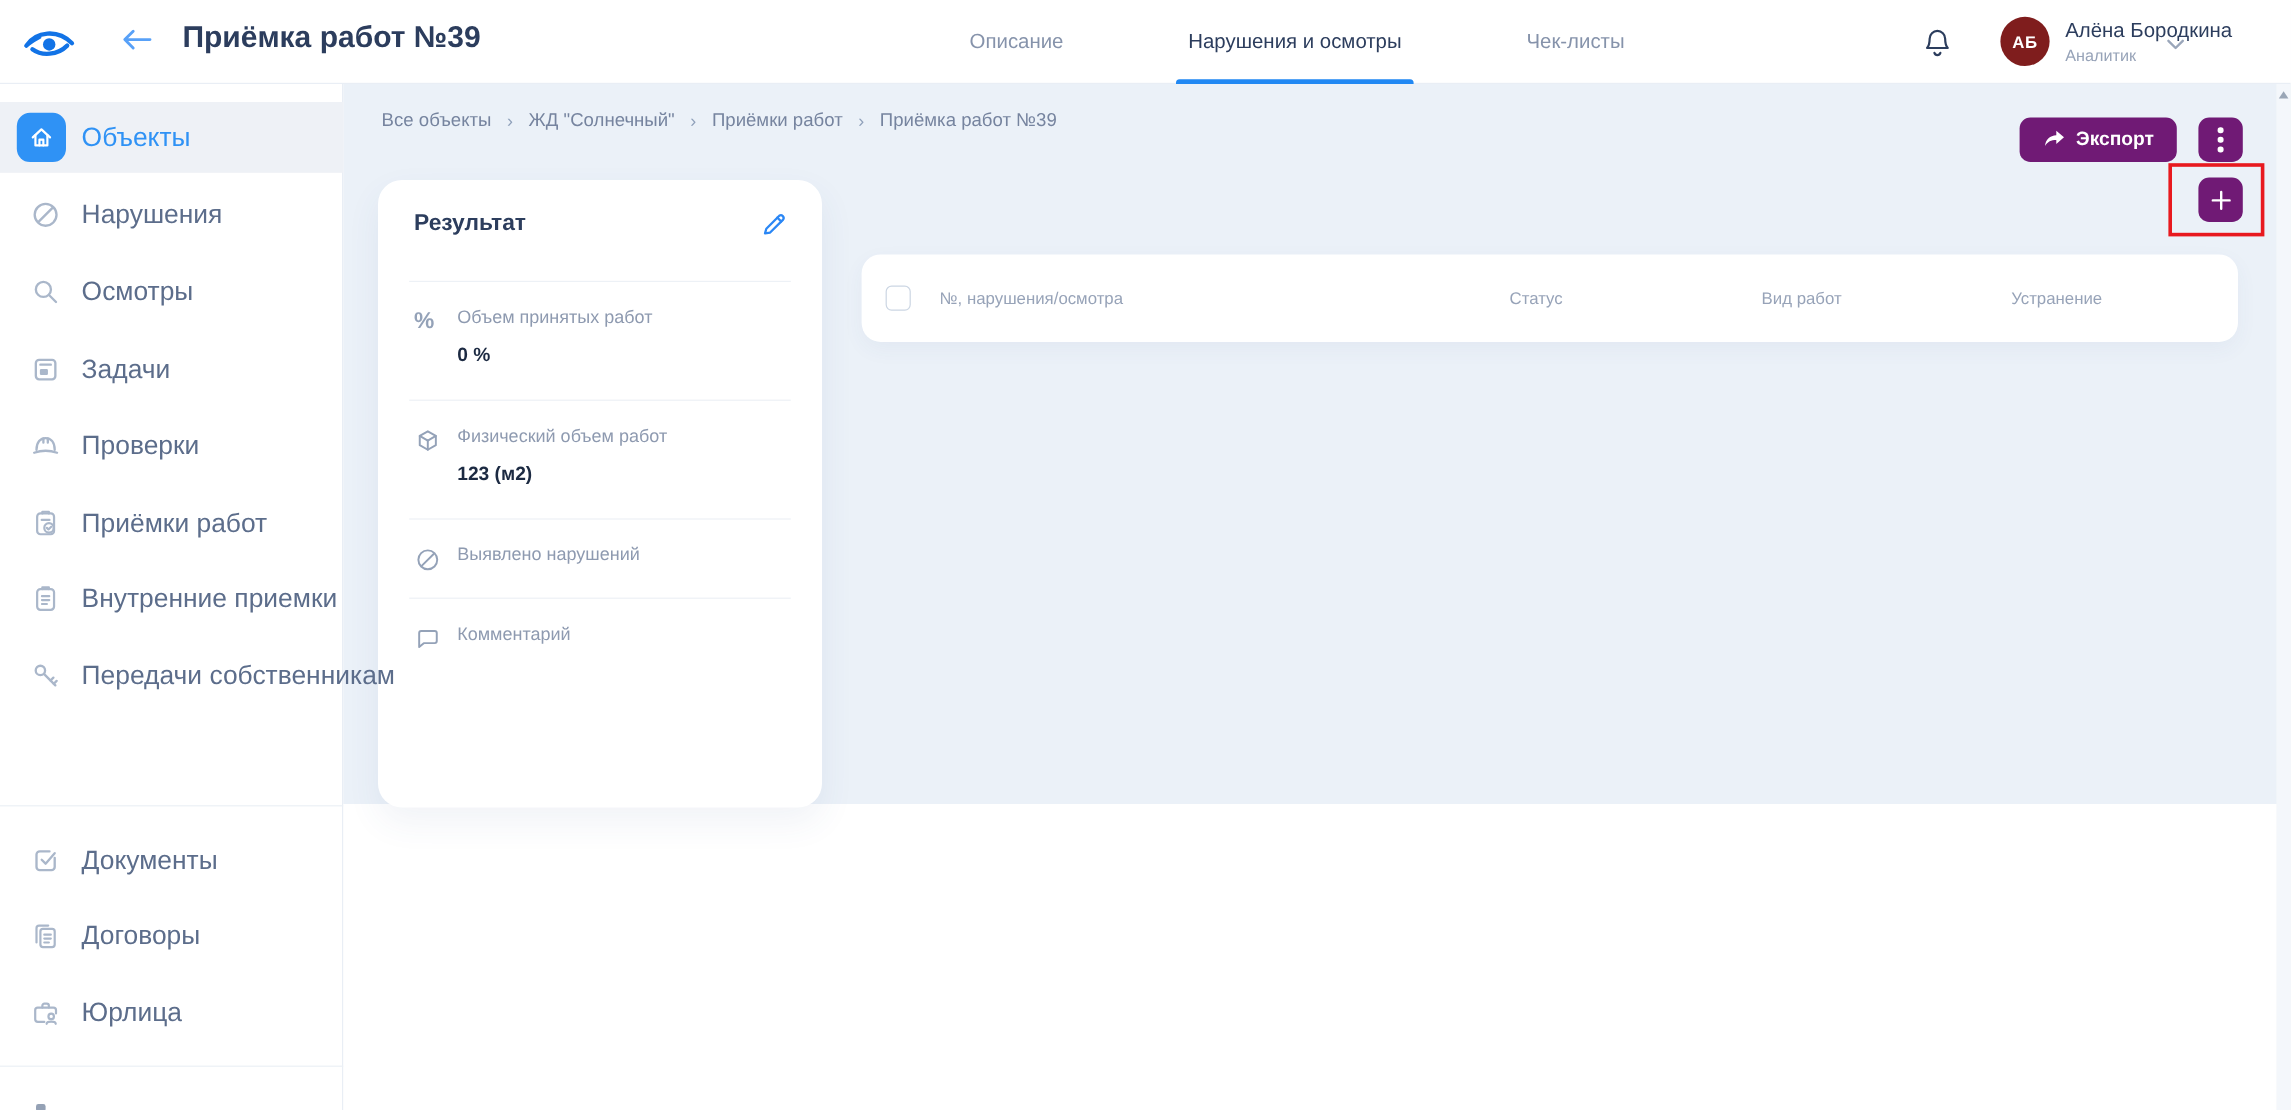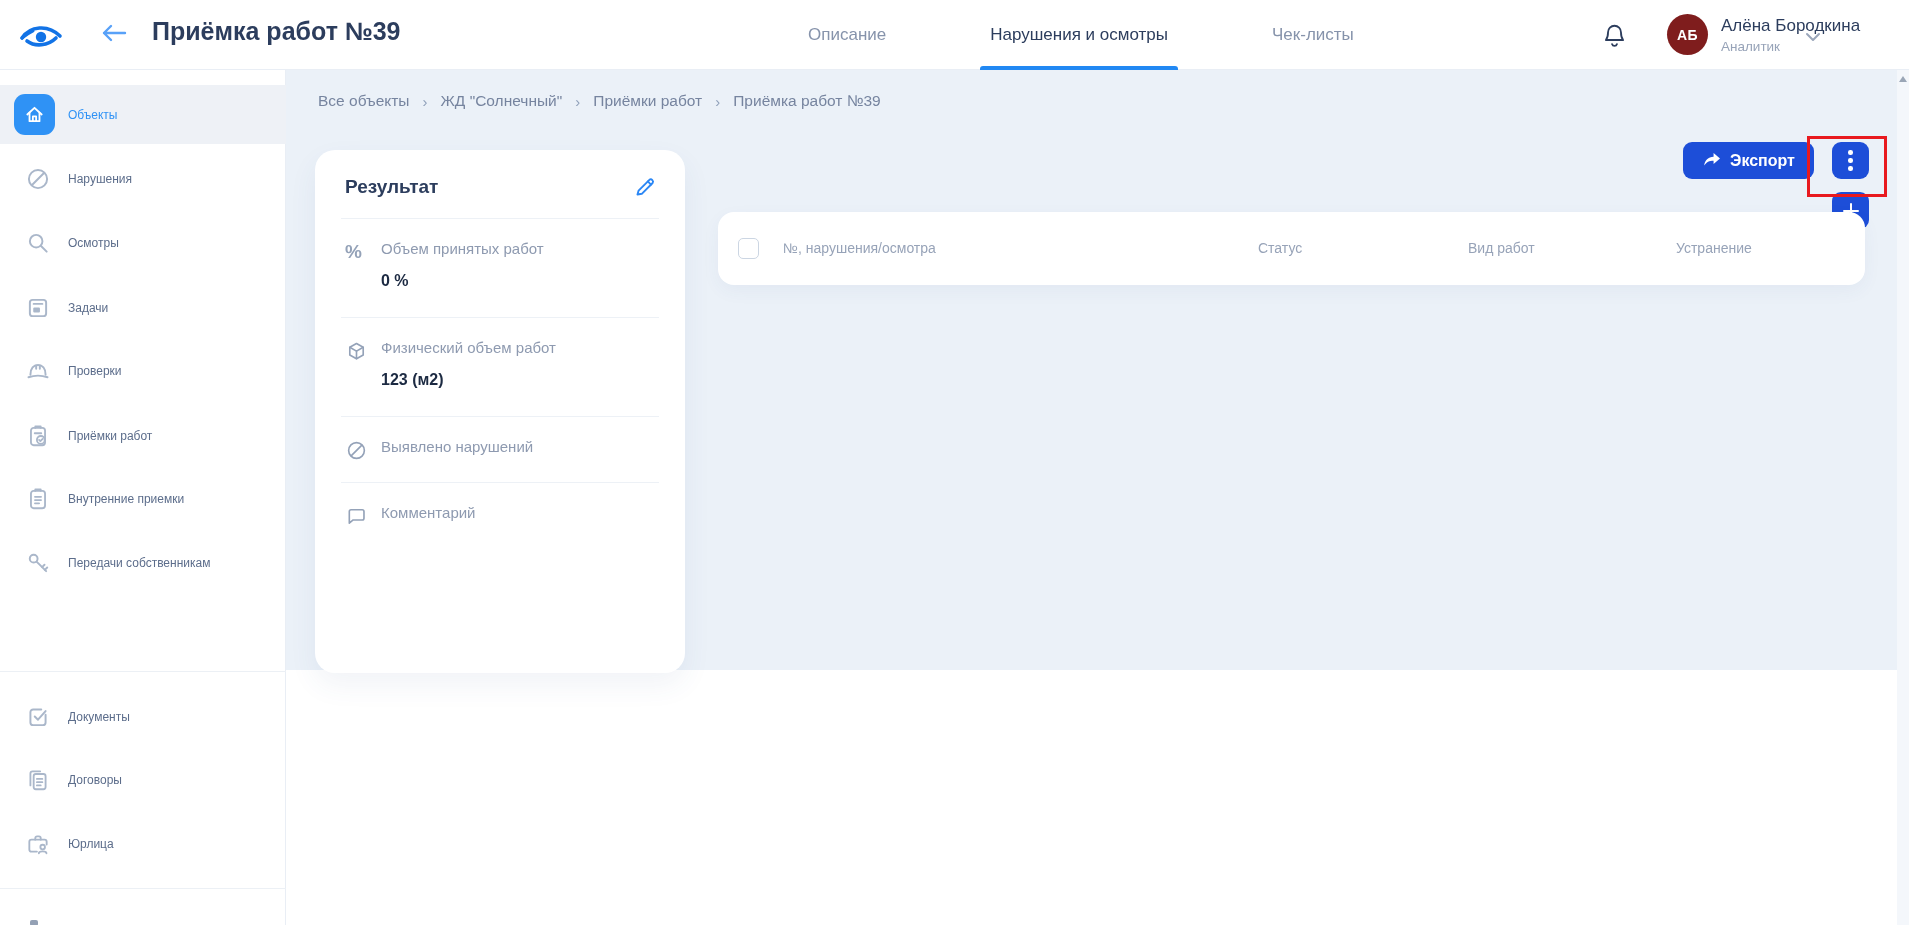--- a/index.html
+++ b/index.html
@@ -28,55 +28,55 @@
   .user-name { font-size:17px; color:#2c3d5d; }
   .user-role { font-size:13.5px; color:#97a3b8; margin-top:3px; }
   .user-chevron { position:absolute; left:1803px; top:30px; width:20px; height:14px; cursor:pointer; }
 
   
   .sidebar { position:absolute; left:0; top:70px; width:286px; height:855px; background:#fff;
              border-right:1px solid #e9eef5; z-index:3; }
   .side-item { position:absolute; left:0; width:286px; height:59px; display:flex; align-items:center;
                cursor:pointer; }
   .side-item .ic { position:absolute; left:25px; width:26px; height:26px; color:#aab7ca; }
-  .side-item .label { position:absolute; left:68px; font-size:12px; color:#5c6d8b; white-space:nowrap; }
+  .side-item .label { position:absolute; left:68px; font-size:22px; color:#5c6d8b; white-space:nowrap; }
   .side-item.active { background:#eef1f6; }
   .side-item.active .label { color:#2f92f5; }
   .tile { position:absolute; left:14px; width:41px; height:41px; border-radius:11px;
           background:#2f92f5; display:flex; align-items:center; justify-content:center; color:#fff; }
   .side-divider { position:absolute; left:0; width:286px; height:1px; background:#ecf0f5; }
   .side-partial-icon { position:absolute; left:30px; top:850px; width:8px; height:6px;
           border-radius:2px; background:#94a1b5; }
 
   
   .main { position:absolute; left:286px; top:70px; width:1623px; height:600px; background:#ebf1f8; }
 
   .breadcrumb { position:absolute; left:32px; top:22px; display:flex; align-items:center; gap:13px;
                 font-size:15.5px; color:#76849f; }
   .crumb { cursor:pointer; white-space:nowrap; }
   .crumb-sep { color:#8fa0ba; font-size:15px; }
 
-  .btn { background:#1d4ed8; color:#fff; border:none; border-radius:9px; cursor:pointer;
-         display:flex; align-items:center; justify-content:center; font-family:inherit;margin-top:44px; }
+  .btn { background:#701a75; color:#fff; border:none; border-radius:9px; cursor:pointer;
+         display:flex; align-items:center; justify-content:center; font-family:inherit; }
   .export-btn { position:absolute; left:1397px; top:28px; width:131px; height:37px; gap:9px;
                 font-size:16px; font-weight:700; }
   .kebab-btn { position:absolute; left:1546px; top:28px; width:37px; height:37px; }
   .plus-btn  { position:absolute; left:1546px; top:78px; width:37px; height:37px;
                font-size:24px; font-weight:400; line-height:1; }
   .kebab-dots { display:flex; flex-direction:column; gap:3.5px; }
   .kebab-dots i { width:4.5px; height:4.5px; border-radius:50%; background:#fff; display:block; }
 
   .highlight-rect { position:absolute; left:1521px; top:66px; width:80px; height:61px;
                     border:3px solid #e8191f; z-index:6; pointer-events:none; }
 
   
   .result-card { position:absolute; left:29px; top:80px; width:370px; height:523px; background:#fff;
                  border-radius:20px; box-shadow:0 12px 28px rgba(50,80,140,.07); padding:0 26px; }
   .rc-head { display:flex; align-items:center; justify-content:space-between;
-             padding:25px 2px 19px 4px; border-bottom:1px solid #edf1f6;text-align:center; }
+             padding:25px 2px 35px 4px; border-bottom:1px solid #edf1f6;text-align:center; }
   .rc-title { font-size:19px; font-weight:700; color:#2c3d5d; }
   .edit-btn { width:24px; height:24px; color:#2b87f5; cursor:pointer; }
   .rc-row { display:flex; align-items:flex-start; padding:21px 2px 20px 4px;
             border-bottom:1px solid #edf1f6; }
   .rc-row:last-child { border-bottom:none; }
   .rc-ic { width:36px; flex:0 0 36px; color:#94a2b8; padding-top:1px; }
   .pct-glyph { font-size:19px; font-weight:700; color:#94a2b8; line-height:22px; }
   .rc-label { font-size:15px; color:#8e9ab0; }
   .rc-value { font-size:16px; font-weight:700; color:#1c2a42; margin-top:15px; }
   .rc-value:empty { display:none; }

